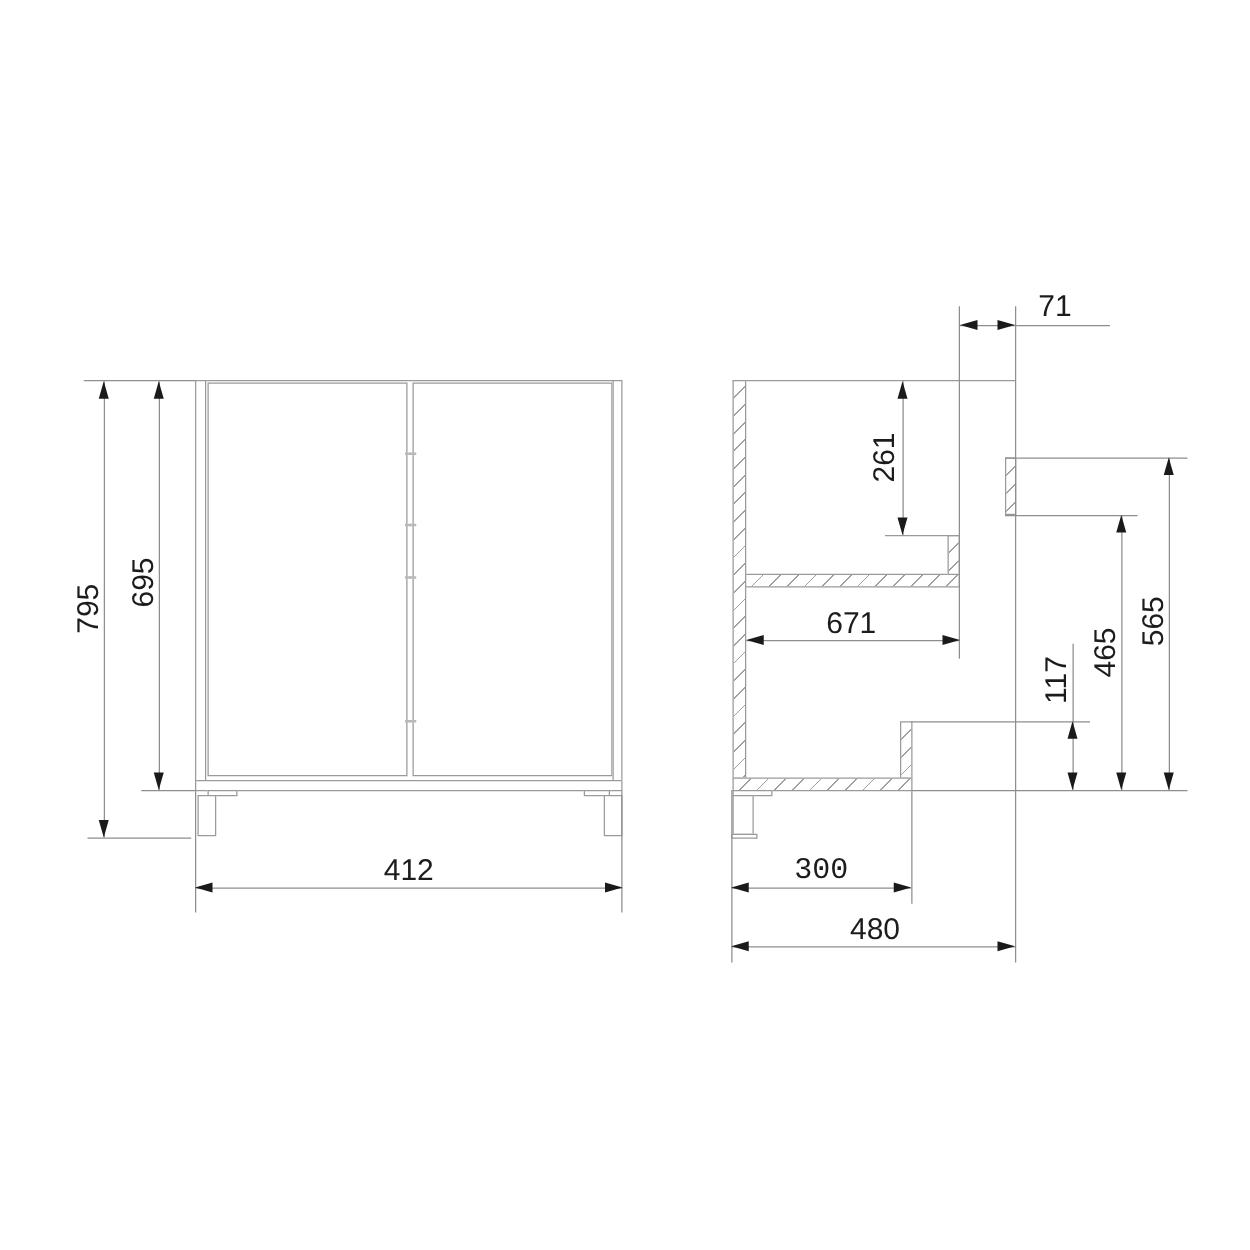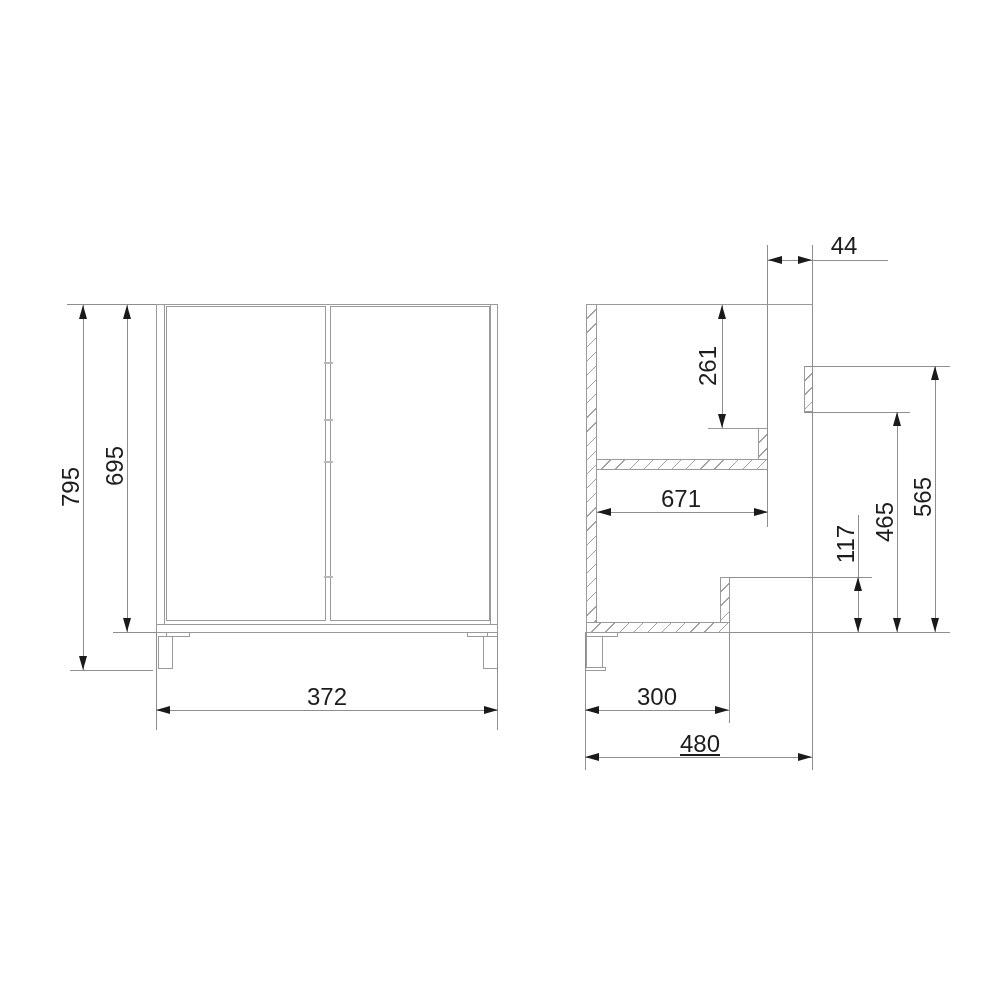--- a/index.html
+++ b/index.html
@@ -73,21 +73,21 @@
     <div class="dimtext vert" style="left:71px; top:487px;">795</div>
 
     <div class="dl-v" style="left:127px; top:305px; height:327px;"></div>
     <div class="ar up" style="left:123px; top:305px;"></div>
     <div class="ar down" style="left:123px; top:618px;"></div>
     <div class="dimtext vert" style="left:115px; top:466px;">695</div>
 
     <div class="dl-h" style="left:156px; top:710px; width:342px;"></div>
     <div class="ar left" style="left:156px; top:706px;"></div>
     <div class="ar right" style="left:484px; top:706px;"></div>
-    <div class="dimtext" style="left:327px; top:697px;">372</div>
+    <div class="dimtext" style="left:327px; top:697px;">412</div>
   </div>
 
   <div>
 
     <div class="hl" style="left:586px; top:304px; width:226px;"></div>
 
     <div class="rect hatch" style="left:586px; top:304px; width:11px; height:319px;"></div>
 
     <div class="rect hatch" style="left:596px; top:459px; width:172px; height:11px;"></div>
 
@@ -107,21 +107,21 @@
     <div class="rect" style="left:586px; top:632px; width:32px; height:5px;"></div>
     <div class="rect" style="left:586px; top:636px; width:17px; height:32px;"></div>
     <div class="rect" style="left:585px; top:667px; width:21px; height:4px;"></div>
 
     <div class="dl-v" style="left:812px; top:245px; height:525px;"></div>
     <div class="dl-v" style="left:767px; top:245px; height:282px;"></div>
 
     <div class="dl-h" style="left:768px; top:260px; width:120px;"></div>
     <div class="ar left" style="left:768px; top:256px;"></div>
     <div class="ar right" style="left:798px; top:256px;"></div>
-    <div class="dimtext" style="left:844px; top:246px;">44</div>
+    <div class="dimtext" style="left:844px; top:246px;">71</div>
 
     <div class="dl-v" style="left:722px; top:305px; height:123px;"></div>
     <div class="ar up" style="left:718px; top:305px;"></div>
     <div class="ar down" style="left:718px; top:414px;"></div>
     <div class="dimtext vert" style="left:708px; top:366px;">261</div>
 
     <div class="dl-h" style="left:597px; top:512px; width:171px;"></div>
     <div class="ar left" style="left:597px; top:508px;"></div>
     <div class="ar right" style="left:754px; top:508px;"></div>
     <div class="dimtext" style="left:681px; top:499px;">671</div>
@@ -140,21 +140,21 @@
     <div class="ar up" style="left:931px; top:366px;"></div>
     <div class="ar down" style="left:931px; top:618px;"></div>
     <div class="dimtext vert" style="left:923px; top:497px;">565</div>
 
     <div class="dl-v" style="left:585px; top:632px; height:138px;"></div>
     <div class="dl-v" style="left:729px; top:633px; height:90px;"></div>
 
     <div class="dl-h" style="left:585px; top:710px; width:144px;"></div>
     <div class="ar left" style="left:585px; top:706px;"></div>
     <div class="ar right" style="left:715px; top:706px;"></div>
-    <div class="dimtext" style="left:657px; top:697px;">300</div>
+    <div class="dimtext" style="left:657px; top:697px;font-family:Liberation Mono, monospace;">300</div>
 
     <div class="dl-h" style="left:585px; top:757px; width:227px;"></div>
     <div class="ar left" style="left:585px; top:753px;"></div>
     <div class="ar right" style="left:798px; top:753px;"></div>
-    <div class="dimtext" style="left:700px; top:744px;text-decoration:underline;">480</div>
+    <div class="dimtext" style="left:700px; top:744px;">480</div>
   </div>
 
 </div>
 
 </body></html>

